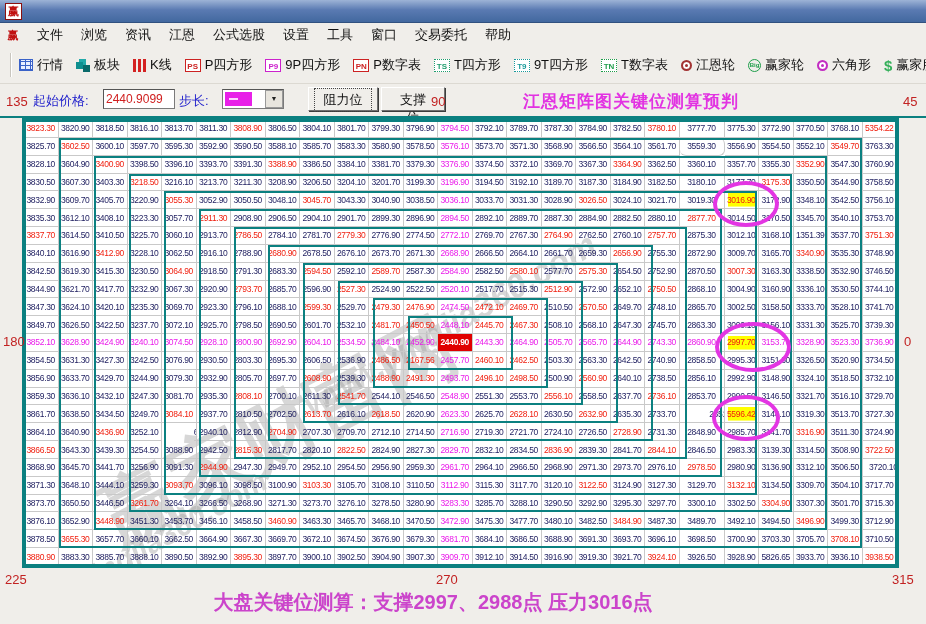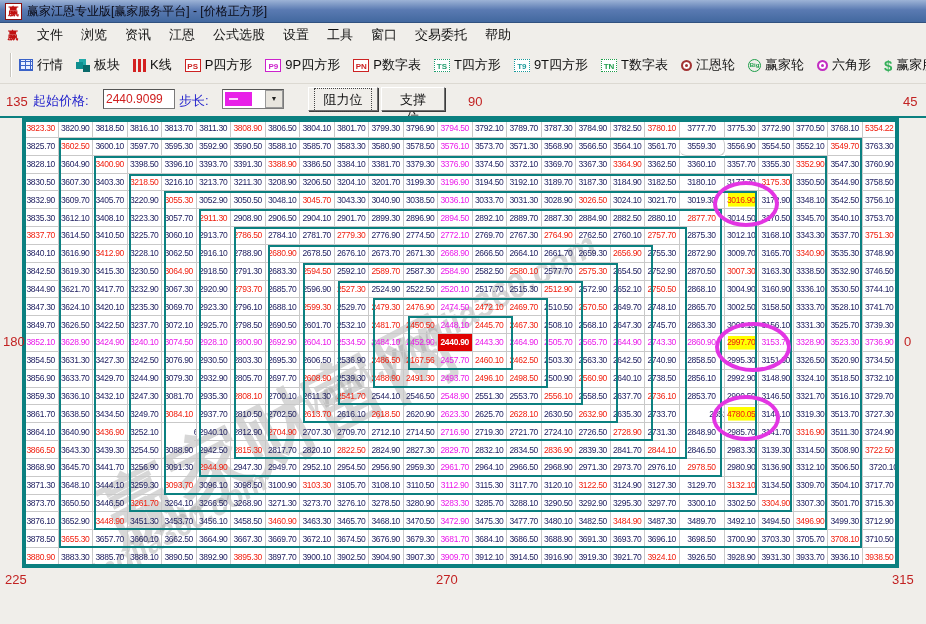--- a/index.html
+++ b/index.html
@@ -85,21 +85,20 @@
   .status-text{position:absolute;left:433px;top:589px;transform:translateX(-50%);
     font-size:20px;font-weight:bold;white-space:nowrap;}
 </style>
 </head>
 <body>
 
 <div id="stage">
 
   <div class="titlebar">
     <span class="app-ico">赢</span>
-    <span class="titletext">赢家江恩专业版[赢家服务平台] - [价格正方形]</span>
   </div>
 
   <div class="menubar">
     <span class="menu-ico">赢</span>
   <span class="menu-item">文件</span>
       <span class="menu-item">浏览</span>
       <span class="menu-item">资讯</span>
       <span class="menu-item">江恩</span>
       <span class="menu-item">公式选股</span>
       <span class="menu-item">设置</span>
@@ -172,20 +171,21 @@
     <div class="combo">
       <span class="swatch" style="background: rgb(232, 32, 232);"></span>
       <span class="combo-btn">▼</span>
     </div>
     <button class="push-btn focused" style="left:308px;width:70px">
       <span class="inner">阻力位</span>
     </button>
     <button class="push-btn" style="left:381px;width:64px">
       <span class="inner">支撑位</span>
     </button>
+    <span class="gann-title" style="color: rgb(226, 51, 226);">江恩矩阵图关键位测算预判</span>
   </div>
 
   <div class="topline" style="background: rgb(11, 128, 128);"></div>
 
   <div class="grid-frame">
     <div class="grid-inner">
         <div class="wm" style="left: 60px; top: 260px; font-size: 78px; transform: rotate(-28deg);">赢家财富网</div>
         <div class="wm" style="left: 260px; top: 185px; font-size: 34px; font-style: italic; transform: rotate(-30deg);">www.yingjia360.com</div>
         <div class="wm" style="left: 40px; top: 395px; font-size: 30px; font-style: italic; transform: rotate(-30deg);">yingjia360.com</div>
         <div class="cells">
@@ -354,21 +354,21 @@
           <div class="cell" style="color: rgb(234, 26, 234);">2772.10</div>
           <div class="cell" style="color: rgb(28, 28, 94);">2769.70</div>
           <div class="cell" style="color: rgb(28, 28, 94);">2767.30</div>
           <div class="cell" style="color: rgb(240, 32, 16);">2764.90</div>
           <div class="cell" style="color: rgb(28, 28, 94);">2762.50</div>
           <div class="cell" style="color: rgb(28, 28, 94);">2760.10</div>
           <div class="cell" style="color: rgb(240, 32, 16);">2757.70</div>
           <div class="cell" style="color: rgb(28, 28, 94);">2875.30</div>
           <div class="cell" style="color: rgb(28, 28, 94);">3012.10</div>
           <div class="cell" style="color: rgb(28, 28, 94);">3168.10</div>
-          <div class="cell" style="color: rgb(28, 28, 94);">3343.30</div>
+          <div class="cell" style="color: rgb(28, 28, 94);">1351.39</div>
           <div class="cell" style="color: rgb(28, 28, 94);">3537.70</div>
           <div class="cell" style="color: rgb(240, 32, 16);">3751.30</div>
           <div class="cell" style="color: rgb(28, 28, 94);">3840.10</div>
           <div class="cell" style="color: rgb(28, 28, 94);">3616.90</div>
           <div class="cell" style="color: rgb(240, 32, 16);">3412.90</div>
           <div class="cell" style="color: rgb(28, 28, 94);">3228.10</div>
           <div class="cell" style="color: rgb(28, 28, 94);">3062.50</div>
           <div class="cell" style="color: rgb(28, 28, 94);">2916.10</div>
           <div class="cell" style="color: rgb(28, 28, 94);">2788.90</div>
           <div class="cell" style="color: rgb(240, 32, 16);">2680.90</div>
@@ -602,21 +602,21 @@
           <div class="cell" style="color: rgb(240, 32, 16);">2618.50</div>
           <div class="cell" style="color: rgb(28, 28, 94);">2620.90</div>
           <div class="cell" style="color: rgb(234, 26, 234);">2623.30</div>
           <div class="cell" style="color: rgb(28, 28, 94);">2625.70</div>
           <div class="cell" style="color: rgb(240, 32, 16);">2628.10</div>
           <div class="cell" style="color: rgb(28, 28, 94);">2630.50</div>
           <div class="cell" style="color: rgb(240, 32, 16);">2632.90</div>
           <div class="cell" style="color: rgb(28, 28, 94);">2635.30</div>
           <div class="cell" style="color: rgb(28, 28, 94);">2733.70</div>
           <div class="cell" style="color: rgb(28, 28, 94); padding-left: 44px;">2851.30</div>
-          <div class="cell" style="background: linear-gradient(rgb(255, 255, 0) 0px, rgb(255, 255, 0) 0px) center center / 82% 80% no-repeat; color: rgb(240, 32, 16);">4780.05</div>
+          <div class="cell" style="background: linear-gradient(rgb(255, 255, 0) 0px, rgb(255, 255, 0) 0px) center center / 82% 80% no-repeat; color: rgb(240, 32, 16);">5596.42</div>
           <div class="cell" style="color: rgb(28, 28, 94);">3144.10</div>
           <div class="cell" style="color: rgb(28, 28, 94);">3319.30</div>
           <div class="cell" style="color: rgb(28, 28, 94);">3513.70</div>
           <div class="cell" style="color: rgb(28, 28, 94);">3727.30</div>
           <div class="cell" style="color: rgb(28, 28, 94);">3864.10</div>
           <div class="cell" style="color: rgb(28, 28, 94);">3640.90</div>
           <div class="cell" style="color: rgb(240, 32, 16);">3436.90</div>
           <div class="cell" style="color: rgb(28, 28, 94);">3252.10</div>
           <div class="cell" style="color: rgb(28, 28, 94); margin-left: 32px;">3086.50</div>
           <div class="cell" style="color: rgb(28, 28, 94);">2940.10</div>
@@ -803,21 +803,21 @@
           <div class="cell" style="color: rgb(28, 28, 94);">3907.30</div>
           <div class="cell" style="color: rgb(234, 26, 234);">3909.70</div>
           <div class="cell" style="color: rgb(28, 28, 94);">3912.10</div>
           <div class="cell" style="color: rgb(28, 28, 94);">3914.50</div>
           <div class="cell" style="color: rgb(28, 28, 94);">3916.90</div>
           <div class="cell" style="color: rgb(28, 28, 94);">3919.30</div>
           <div class="cell" style="color: rgb(28, 28, 94);">3921.70</div>
           <div class="cell" style="color: rgb(240, 32, 16);">3924.10</div>
           <div class="cell" style="color: rgb(28, 28, 94);">3926.50</div>
           <div class="cell" style="color: rgb(28, 28, 94);">3928.90</div>
-          <div class="cell" style="color: rgb(28, 28, 94);">3931.30</div>
+          <div class="cell" style="color: rgb(28, 28, 94);">5826.65</div>
           <div class="cell" style="color: rgb(28, 28, 94);">3933.70</div>
           <div class="cell" style="color: rgb(28, 28, 94);">3936.10</div>
           <div class="cell" style="color: rgb(240, 32, 16);">3938.50</div>
         </div>
         <div class="ring" style="left: 44%; top: 44%; width: 12%; height: 12%;"></div>
         <div class="ring" style="left: 40%; top: 40%; width: 20%; height: 20%;"></div>
         <div class="ring" style="left: 36%; top: 36%; width: 28%; height: 28%;"></div>
         <div class="ring" style="left: 32%; top: 32%; width: 36%; height: 36%;"></div>
         <div class="ring" style="left: 28%; top: 28%; width: 44%; height: 44%;"></div>
         <div class="ring" style="left: 24%; top: 24%; width: 52%; height: 52%;"></div>
@@ -826,22 +826,23 @@
         <div class="ring" style="left: 12%; top: 12%; width: 76%; height: 76%;"></div>
         <div class="ring" style="left: 8%; top: 8%; width: 84%; height: 84%;"></div>
         <div class="ring" style="left: 4%; top: 4%; width: 92%; height: 92%;"></div>
         <div class="ring" style="left: 0%; top: 0%; width: 100%; height: 100%;"></div>
         <div class="circle" style="left: 688.86px; top: 61.28px; width: 58px; height: 38px; border: 4px solid rgb(227, 53, 227);"></div>
         <div class="circle" style="left: 690.86px; top: 202px; width: 68px; height: 42px; border: 4px solid rgb(227, 53, 227);"></div>
         <div class="circle" style="left: 687.86px; top: 275.36px; width: 60px; height: 38px; border: 4px solid rgb(227, 53, 227);"></div>
       </div>
   </div>
 
+  <div class="status-text" style="color: rgb(203, 68, 203);">大盘关键位测算：支撑2997、2988点  压力3016点</div>
 
 <div class="angle-label" style="left: 6px; top: 94px; color: rgb(194, 34, 34);">135</div>
-    <div class="angle-label" style="left: 468px; top: 94px; color: rgb(194, 34, 34);">90</div>
+    <div class="angle-label" style="left: 431px; top: 94px; color: rgb(194, 34, 34);">90</div>
     <div class="angle-label" style="left: 903px; top: 94px; color: rgb(194, 34, 34);">45</div>
     <div class="angle-label" style="left: 3px; top: 334px; color: rgb(194, 34, 34);">180</div>
     <div class="angle-label" style="left: 904px; top: 334px; color: rgb(194, 34, 34);">0</div>
     <div class="angle-label" style="left: 5px; top: 572px; color: rgb(194, 34, 34);">225</div>
     <div class="angle-label" style="left: 436px; top: 572px; color: rgb(194, 34, 34);">270</div>
     <div class="angle-label" style="left: 892px; top: 572px; color: rgb(194, 34, 34);">315</div>
   </div>
 
 </body></html>

